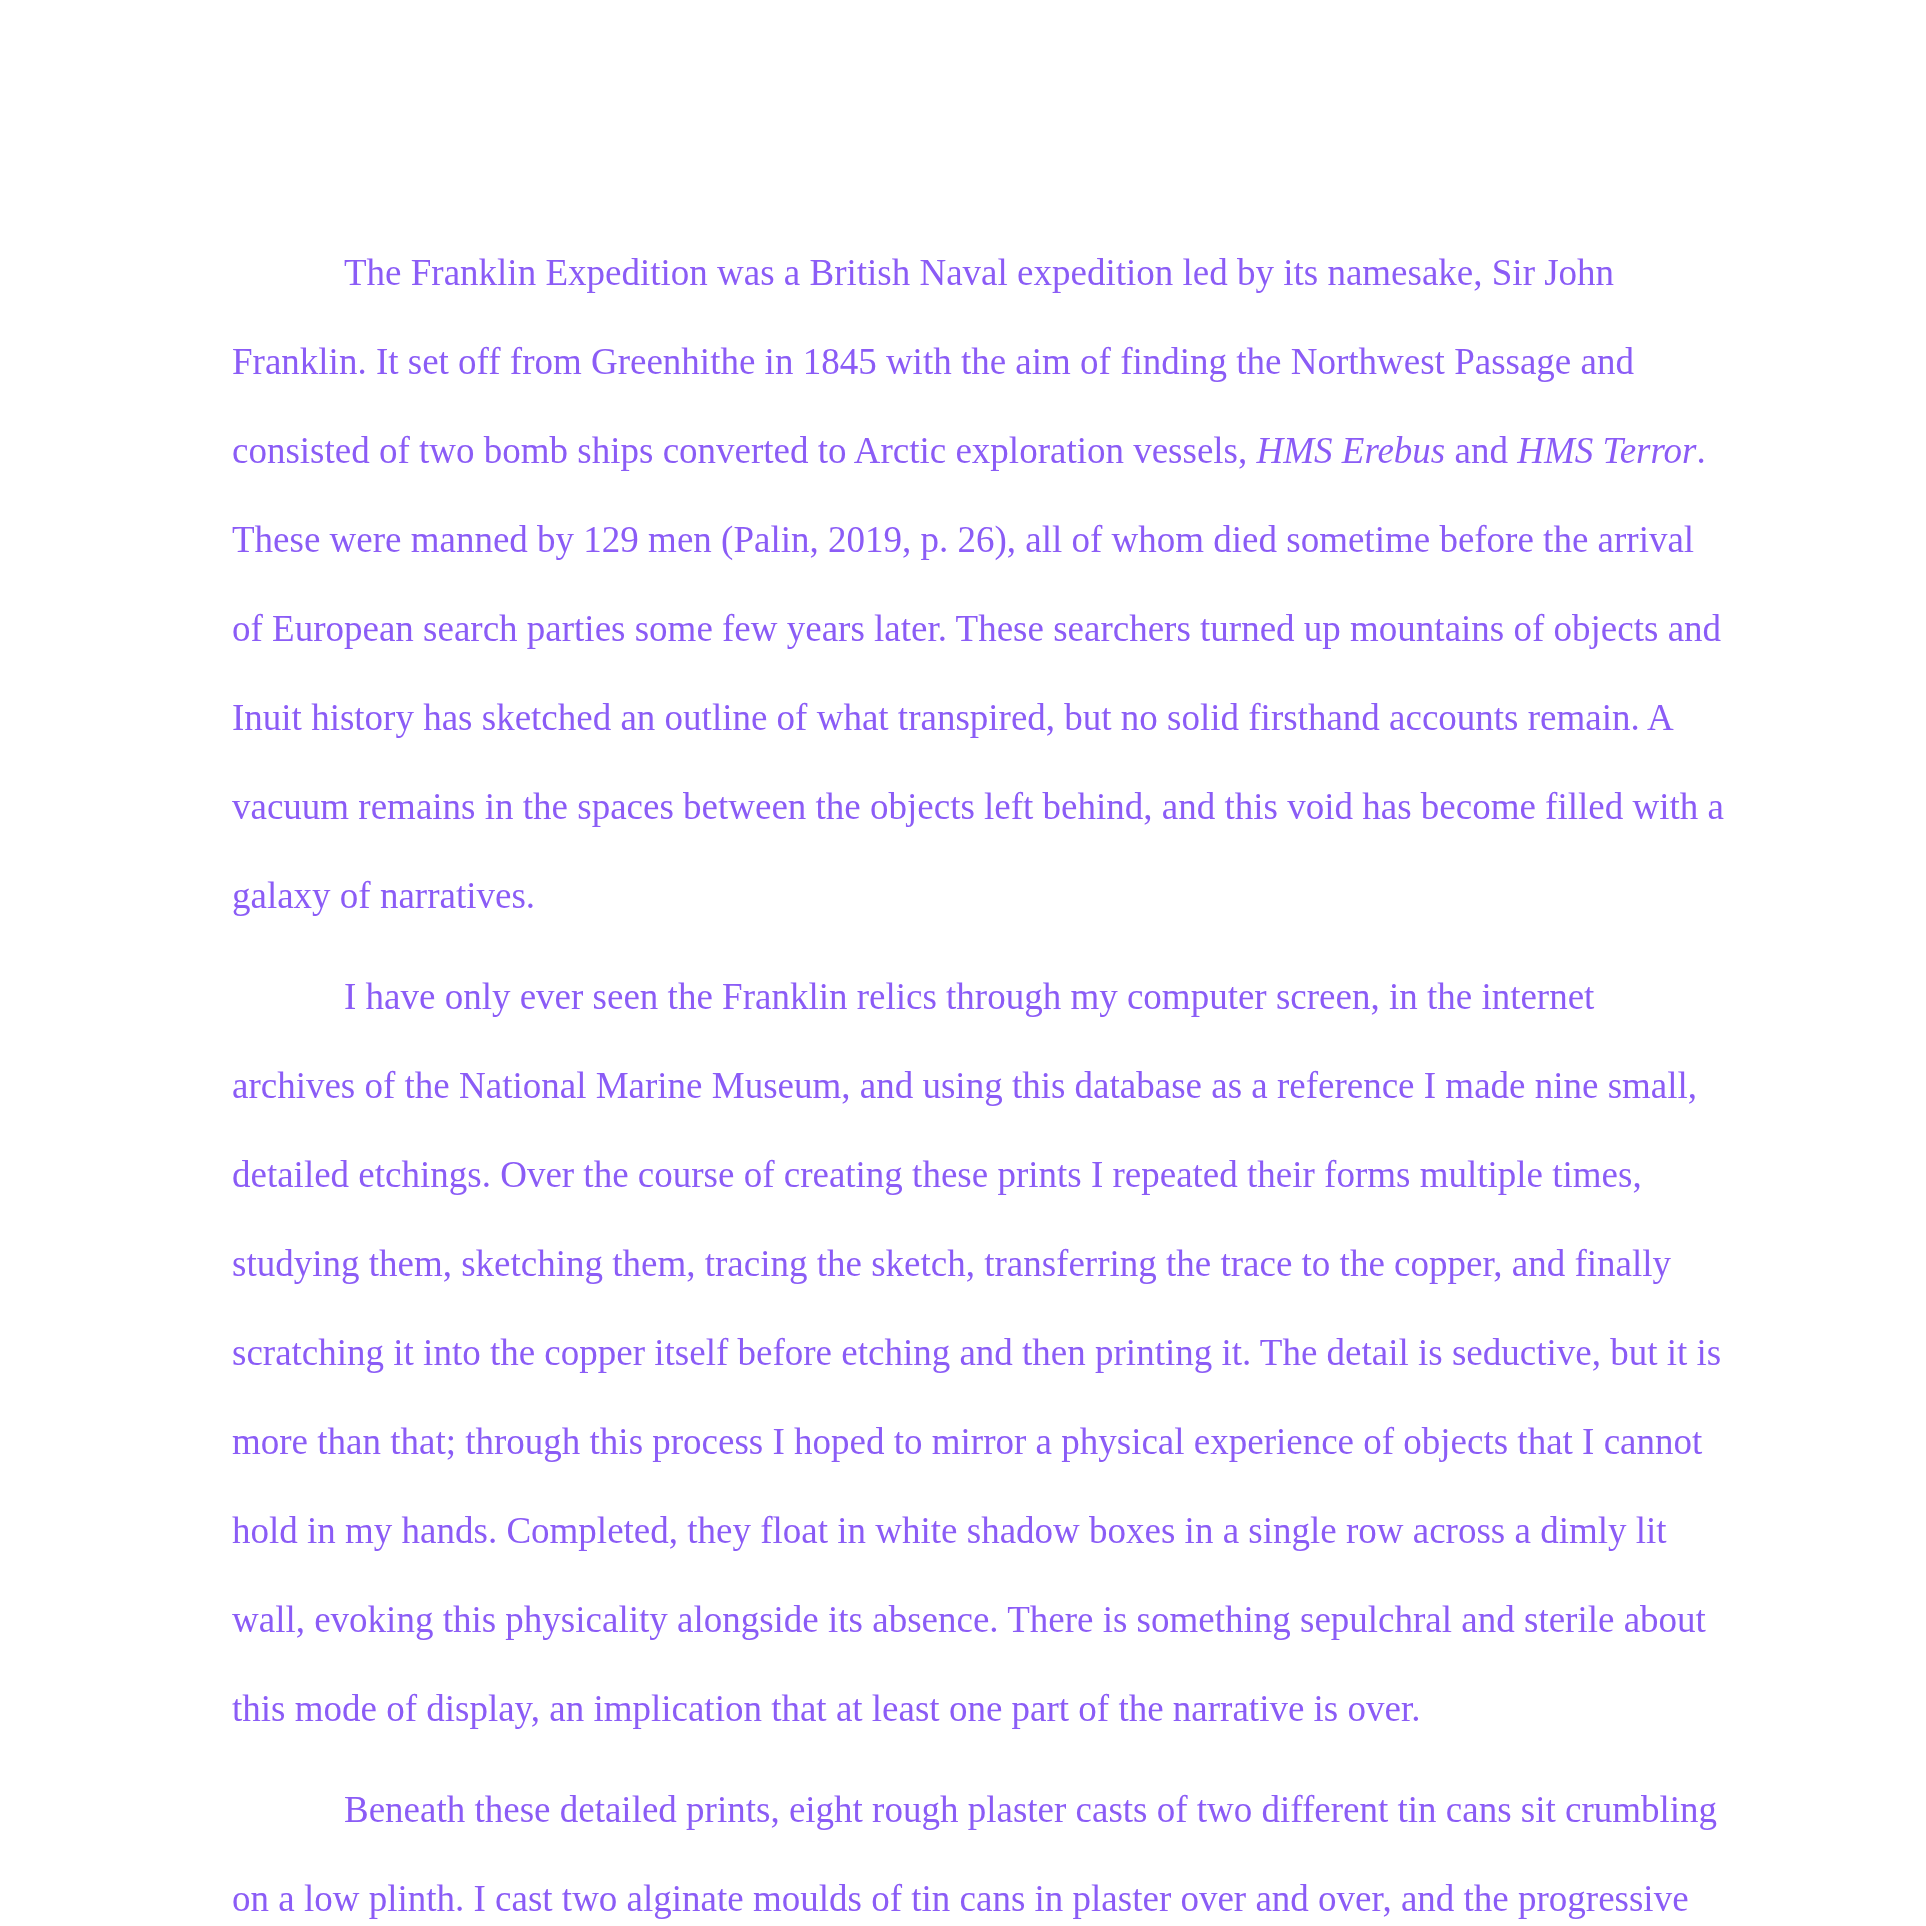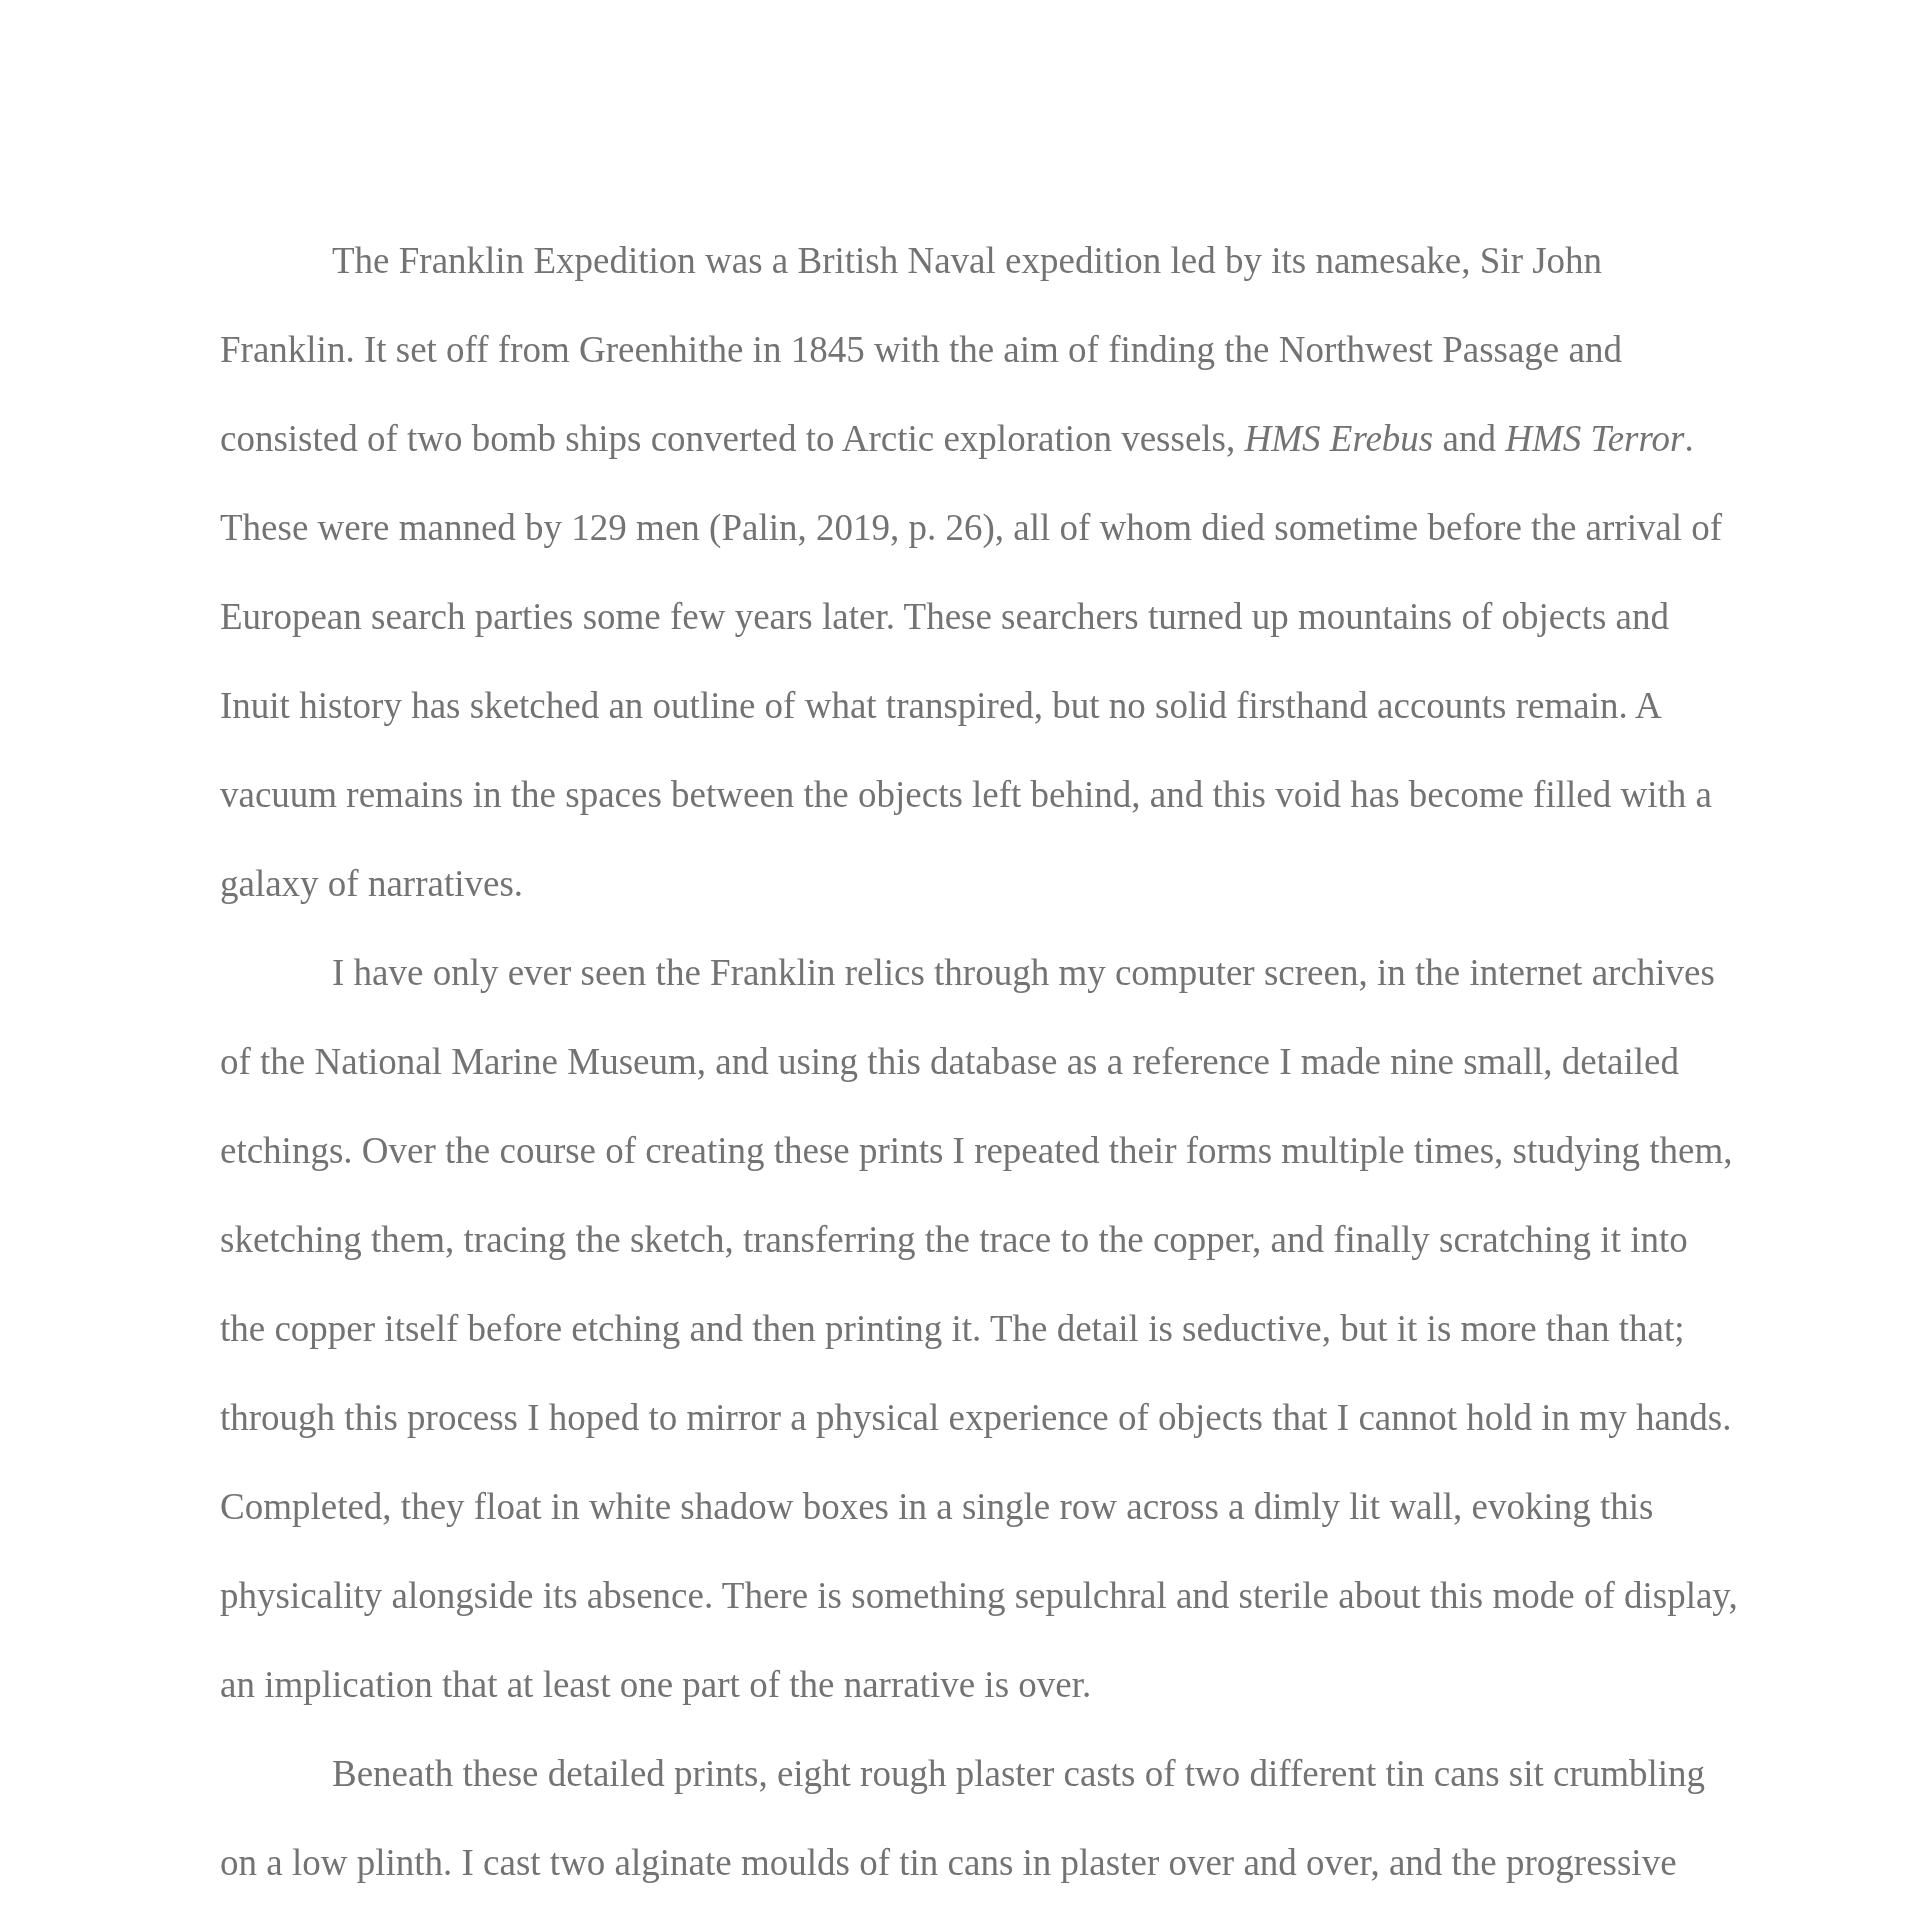--- a/index.html
+++ b/index.html
@@ -26,22 +26,22 @@
     left: 220px;
     top: 216px;
     width: 1518px;
   }
 
   .para {
     font-size: 37px;
     line-height: 89px;
     text-indent: 112px;
     text-align: left;
-    margin: 0;
-    color: #737373;
+    margin: 12px;
+    color: #8b5cf6;
     -webkit-font-smoothing: antialiased;
   }
 
   .para .it {
     font-style: italic;
   }
 </style>
 </head>
 <body>
 

